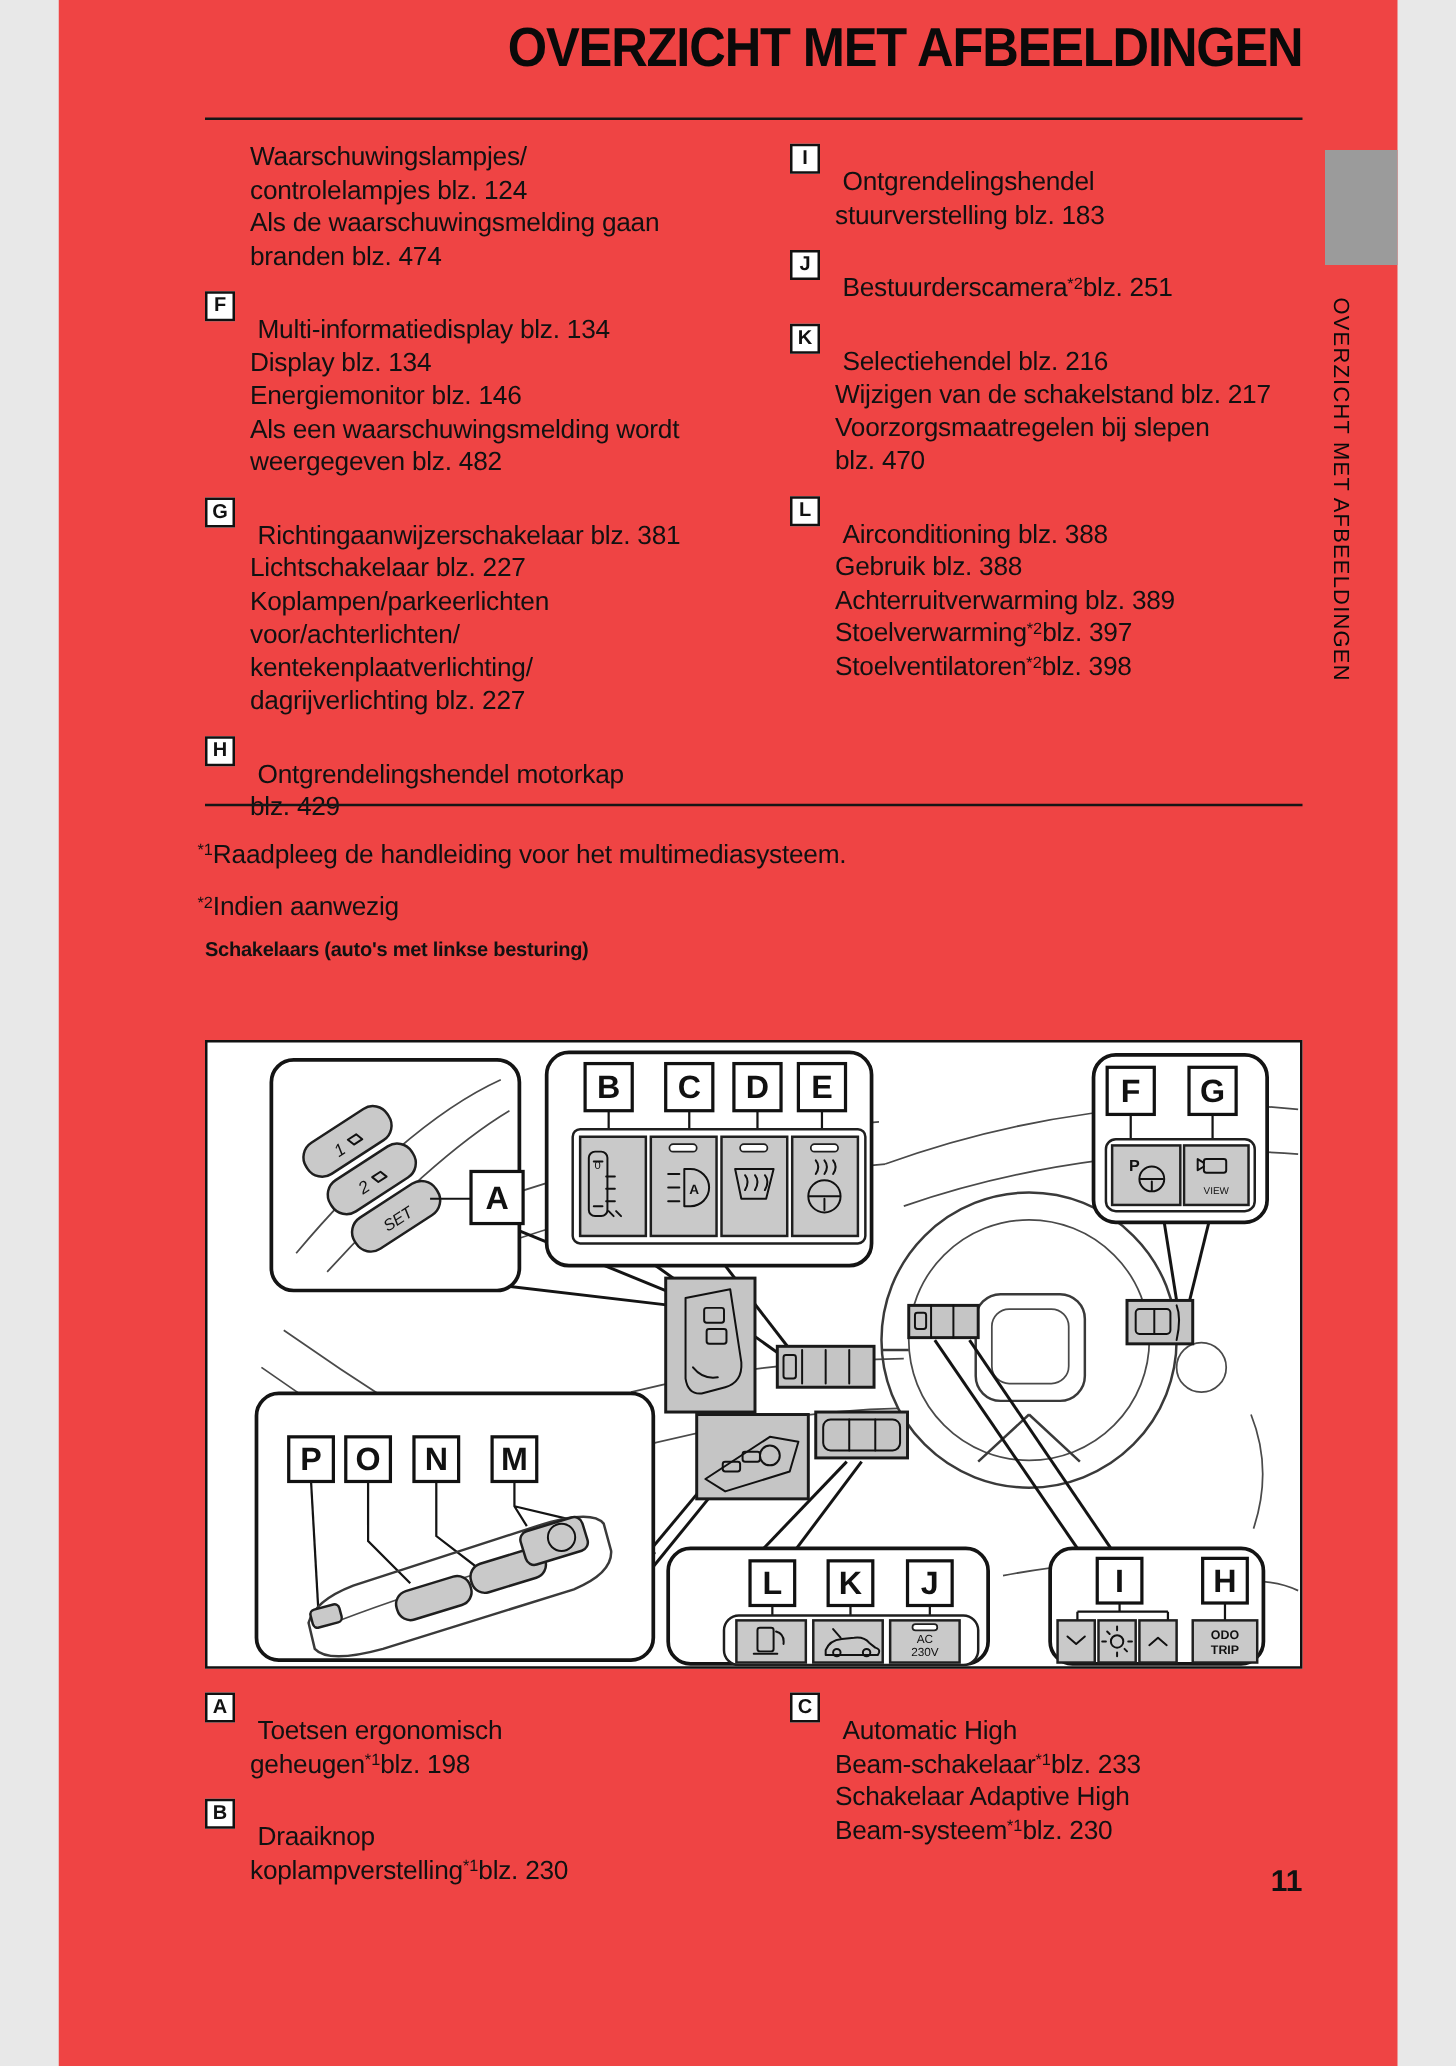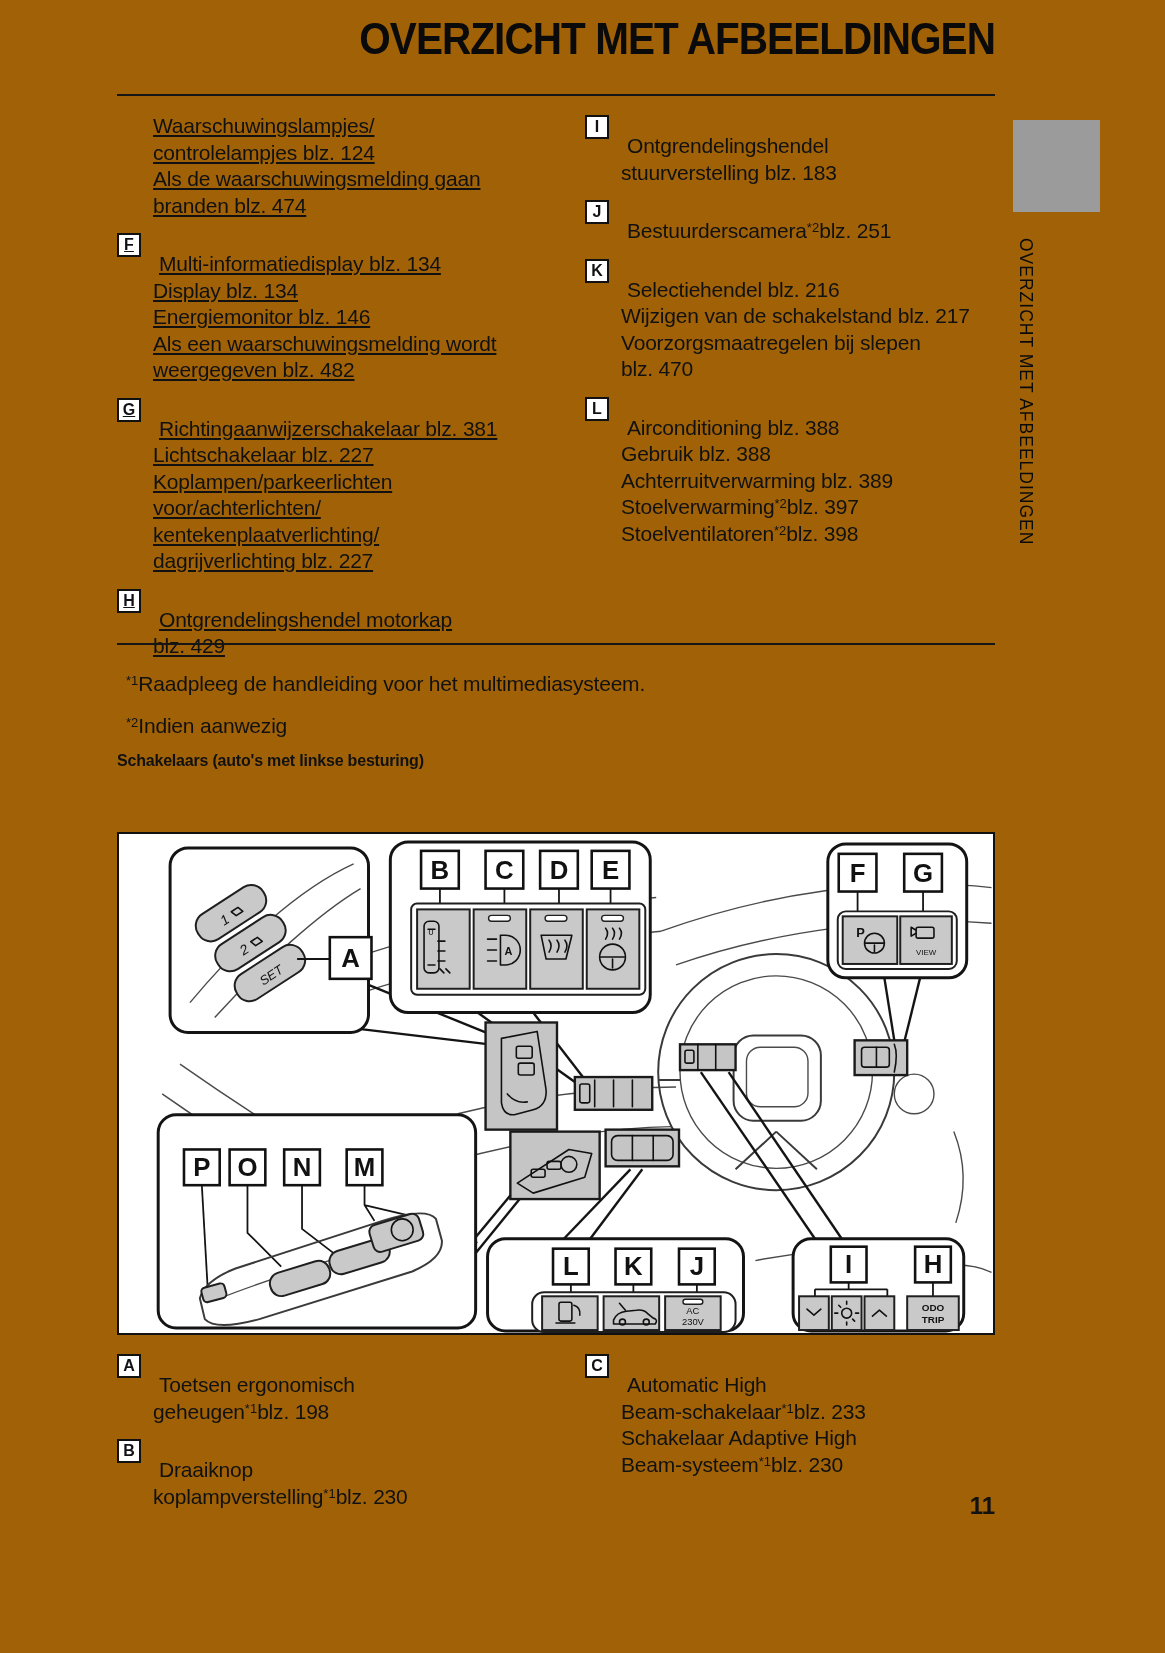--- a/index.html
+++ b/index.html
@@ -1,50 +1,50 @@
 <!DOCTYPE html>
 <html><head>
 <meta charset="utf-8">
 <style>
   html,body{margin:0;padding:0;background:#e8e8e8;}
   .page{
-    position:relative;width:1165px;height:1653px;background:#a16207;
+    position:relative;width:1071px;height:1653px;background:#ef4444;
     font-family:"Liberation Sans", sans-serif;color:#111;overflow:hidden;
     margin:0 auto;
   }
   .title{
     position:absolute;top:14px;left:117px;width:878px;
     font-size:44px;font-weight:bold;letter-spacing:-1px;
     text-align:right;transform:scaleX(.92);transform-origin:100% 50%;
     white-space:nowrap;color:#0a0a0a;
   }
   .rule{position:absolute;left:117px;width:878px;height:2px;background:#161616;}
   .rule1{top:94px;} .rule2{top:643px;}
   .col{position:absolute;}
-  .col-left{left:117px;top:113px;width:458px;text-decoration:underline;}
+  .col-left{left:117px;top:113px;width:458px;}
   .col-right{left:585px;top:113px;width:412px;}
   .bcol-left{left:117px;top:1352px;width:458px;}
   .bcol-right{left:585px;top:1352px;width:412px;}
   .entry{display:grid;grid-template-columns:36px 1fr;margin-bottom:12px;}
   .letterbox{
     width:24px;height:24px;border:2px solid #111;box-sizing:border-box;
     display:inline-flex;align-items:center;justify-content:center;
     font-size:16px;font-weight:bold;margin-top:2px;background:#fff;
   }
   .letterbox.empty{visibility:hidden;}
   .entry-lines{font-size:21px;line-height:26.5px;letter-spacing:-0.2px;}
   .eline.shift{padding-left:6px;margin-top:20px;}
   sup{font-size:13px;line-height:0;vertical-align:6px;letter-spacing:0;}
   .graytab{position:absolute;left:1013px;top:120px;width:87px;height:92px;background:#9b9b9b;}
   .side-vert{
     position:absolute;left:1015px;top:238px;height:370px;
     writing-mode:vertical-rl;font-size:17.5px;letter-spacing:1px;
     color:#0a0a0a;white-space:nowrap;
   }
-  .footnote{position:absolute;left:126px;font-size:21px;letter-spacing:-0.2px;}
+  .footnote{position:absolute;left:111px;font-size:21px;letter-spacing:-0.2px;}
   .fn1{top:672px;} .fn2{top:714px;}
   .sect-head{position:absolute;left:117px;top:752px;font-size:16px;font-weight:bold;letter-spacing:-0.2px;}
   .diagram{
     position:absolute;left:117px;top:832px;width:878px;height:503px;
     border:2.5px solid #111;box-sizing:border-box;background:#fff;
   }
   .diagram svg{display:block;width:100%;height:100%;}
   .pagenum{position:absolute;left:940px;top:1492px;width:55px;text-align:right;font-size:24px;font-weight:bold;}
   
   .art{stroke:#4a4a4a;stroke-width:1.4;fill:none;}

